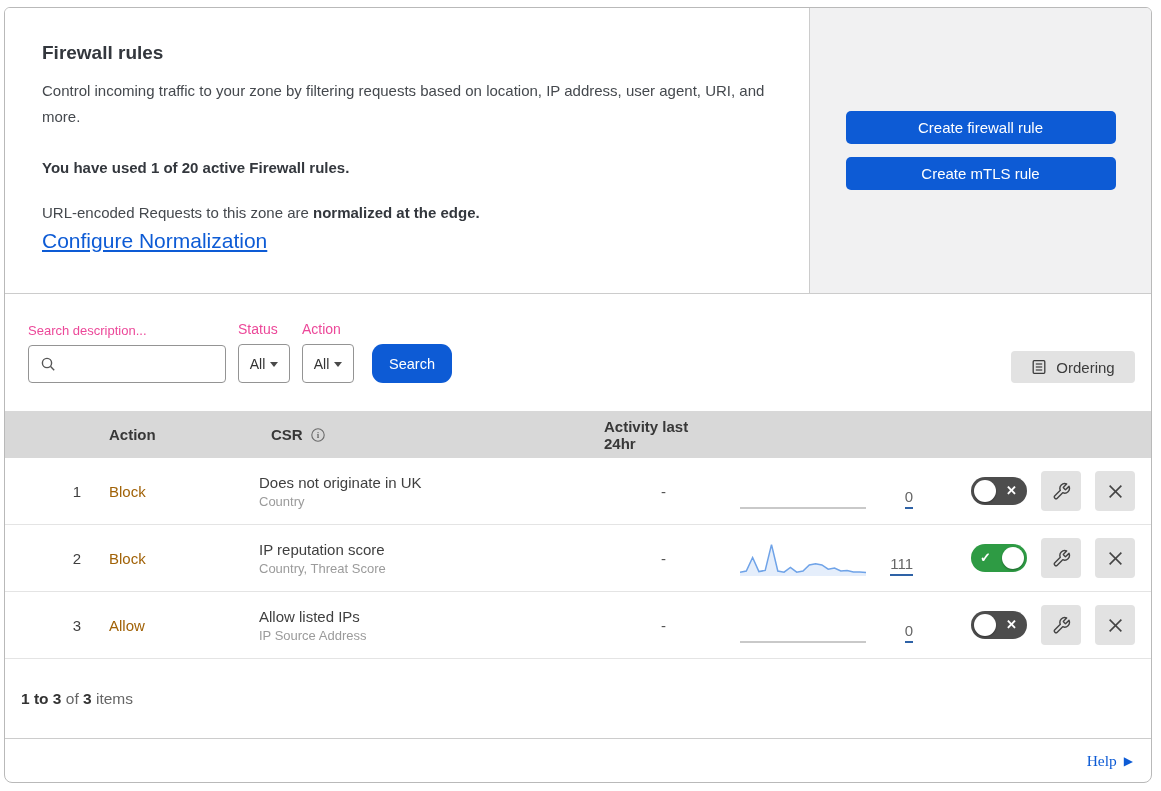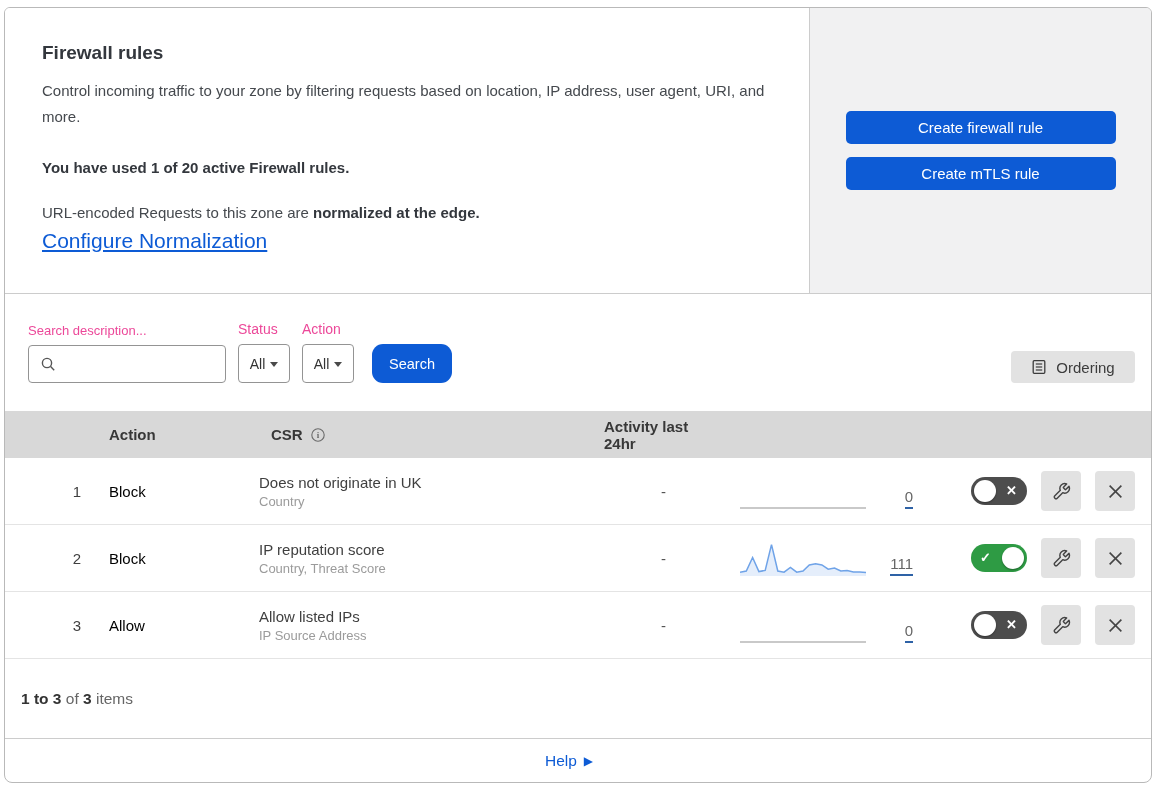--- a/index.html
+++ b/index.html
@@ -45,21 +45,21 @@
                   gap:9px; font-size:15px; color:#3c3c3c; font-family:inherit; cursor:pointer; }
 
   
   .grid-cols { display:grid; grid-template-columns:104px 150px 342px 100px 220px 1fr; }
   .thead { height:47px; flex-shrink:0; background:#d8d8d8; align-items:center;
            font-size:15px; font-weight:700; color:#383838; }
   .th-csr { display:flex; align-items:center; gap:7px; padding-left:12px; }
   .th-activity { padding-left:3px; }
   .trow { height:67px; border-bottom:1px solid #e4e4e4; align-items:center; background:#fff; }
   .td-priority { text-align:right; padding-right:28px; font-size:15px; color:#3f3f3f; }
-  .td-action { font-size:15px; color:#000000; }
+  .td-action { font-size:15px; color:#a16207; }
   .td-desc .main { font-size:15px; color:#3f3f3f; margin-bottom:3px; }
   .td-desc .sub { font-size:13px; color:#9b9b9b; }
   .td-csr { padding-left:60px; font-size:15px; color:#555; }
   .td-activity { padding:0 8px 0 39px; }
   .activity-wrap { height:36px; display:flex; align-items:flex-end; width:100%; }
   .spark { display:none; width:126px; height:36px; }
   .activity-wrap.has-data .spark { display:block; }
   .flatline { display:block; width:126px; height:36px; border-bottom:2px solid #c9c9c9; }
   .count-link { margin-left:auto; font-size:15px; color:#666; text-decoration:none;
                 border-bottom:2px solid #2e62a6; line-height:1.25; cursor:pointer; }
@@ -81,22 +81,22 @@
   .toggle.on .mark-check { left:9px; }
 
   .icon-btn { width:40px; height:40px; background:#e2e2e2; border:none; border-radius:4px;
               display:flex; align-items:center; justify-content:center; cursor:pointer; }
 
   
   .summary { height:80px; flex-shrink:0; display:flex; align-items:center; padding-left:16px;
              font-size:15.5px; color:#666; border-bottom:1px solid #ccc; }
   .summary b { color:#333; }
   .summary span { white-space:pre; }
-  .help-row { flex:1; display:flex; align-items:center; justify-content:center;
-              padding-right:18px; }
+  .help-row { flex:1; display:flex; align-items:center; justify-content:flex-end;
+              padding-right:18px;font-family:Liberation Serif, serif; }
   .help-link { display:flex; align-items:center; gap:7px; color:#0d5bd5; font-size:15.5px;
                text-decoration:none; cursor:pointer; }
   .help-arrow { font-size:12px; line-height:1; }
   svg { display:block; }
 </style>
 </head>
 <body>
 
 <div class="page">
   <div class="card">

